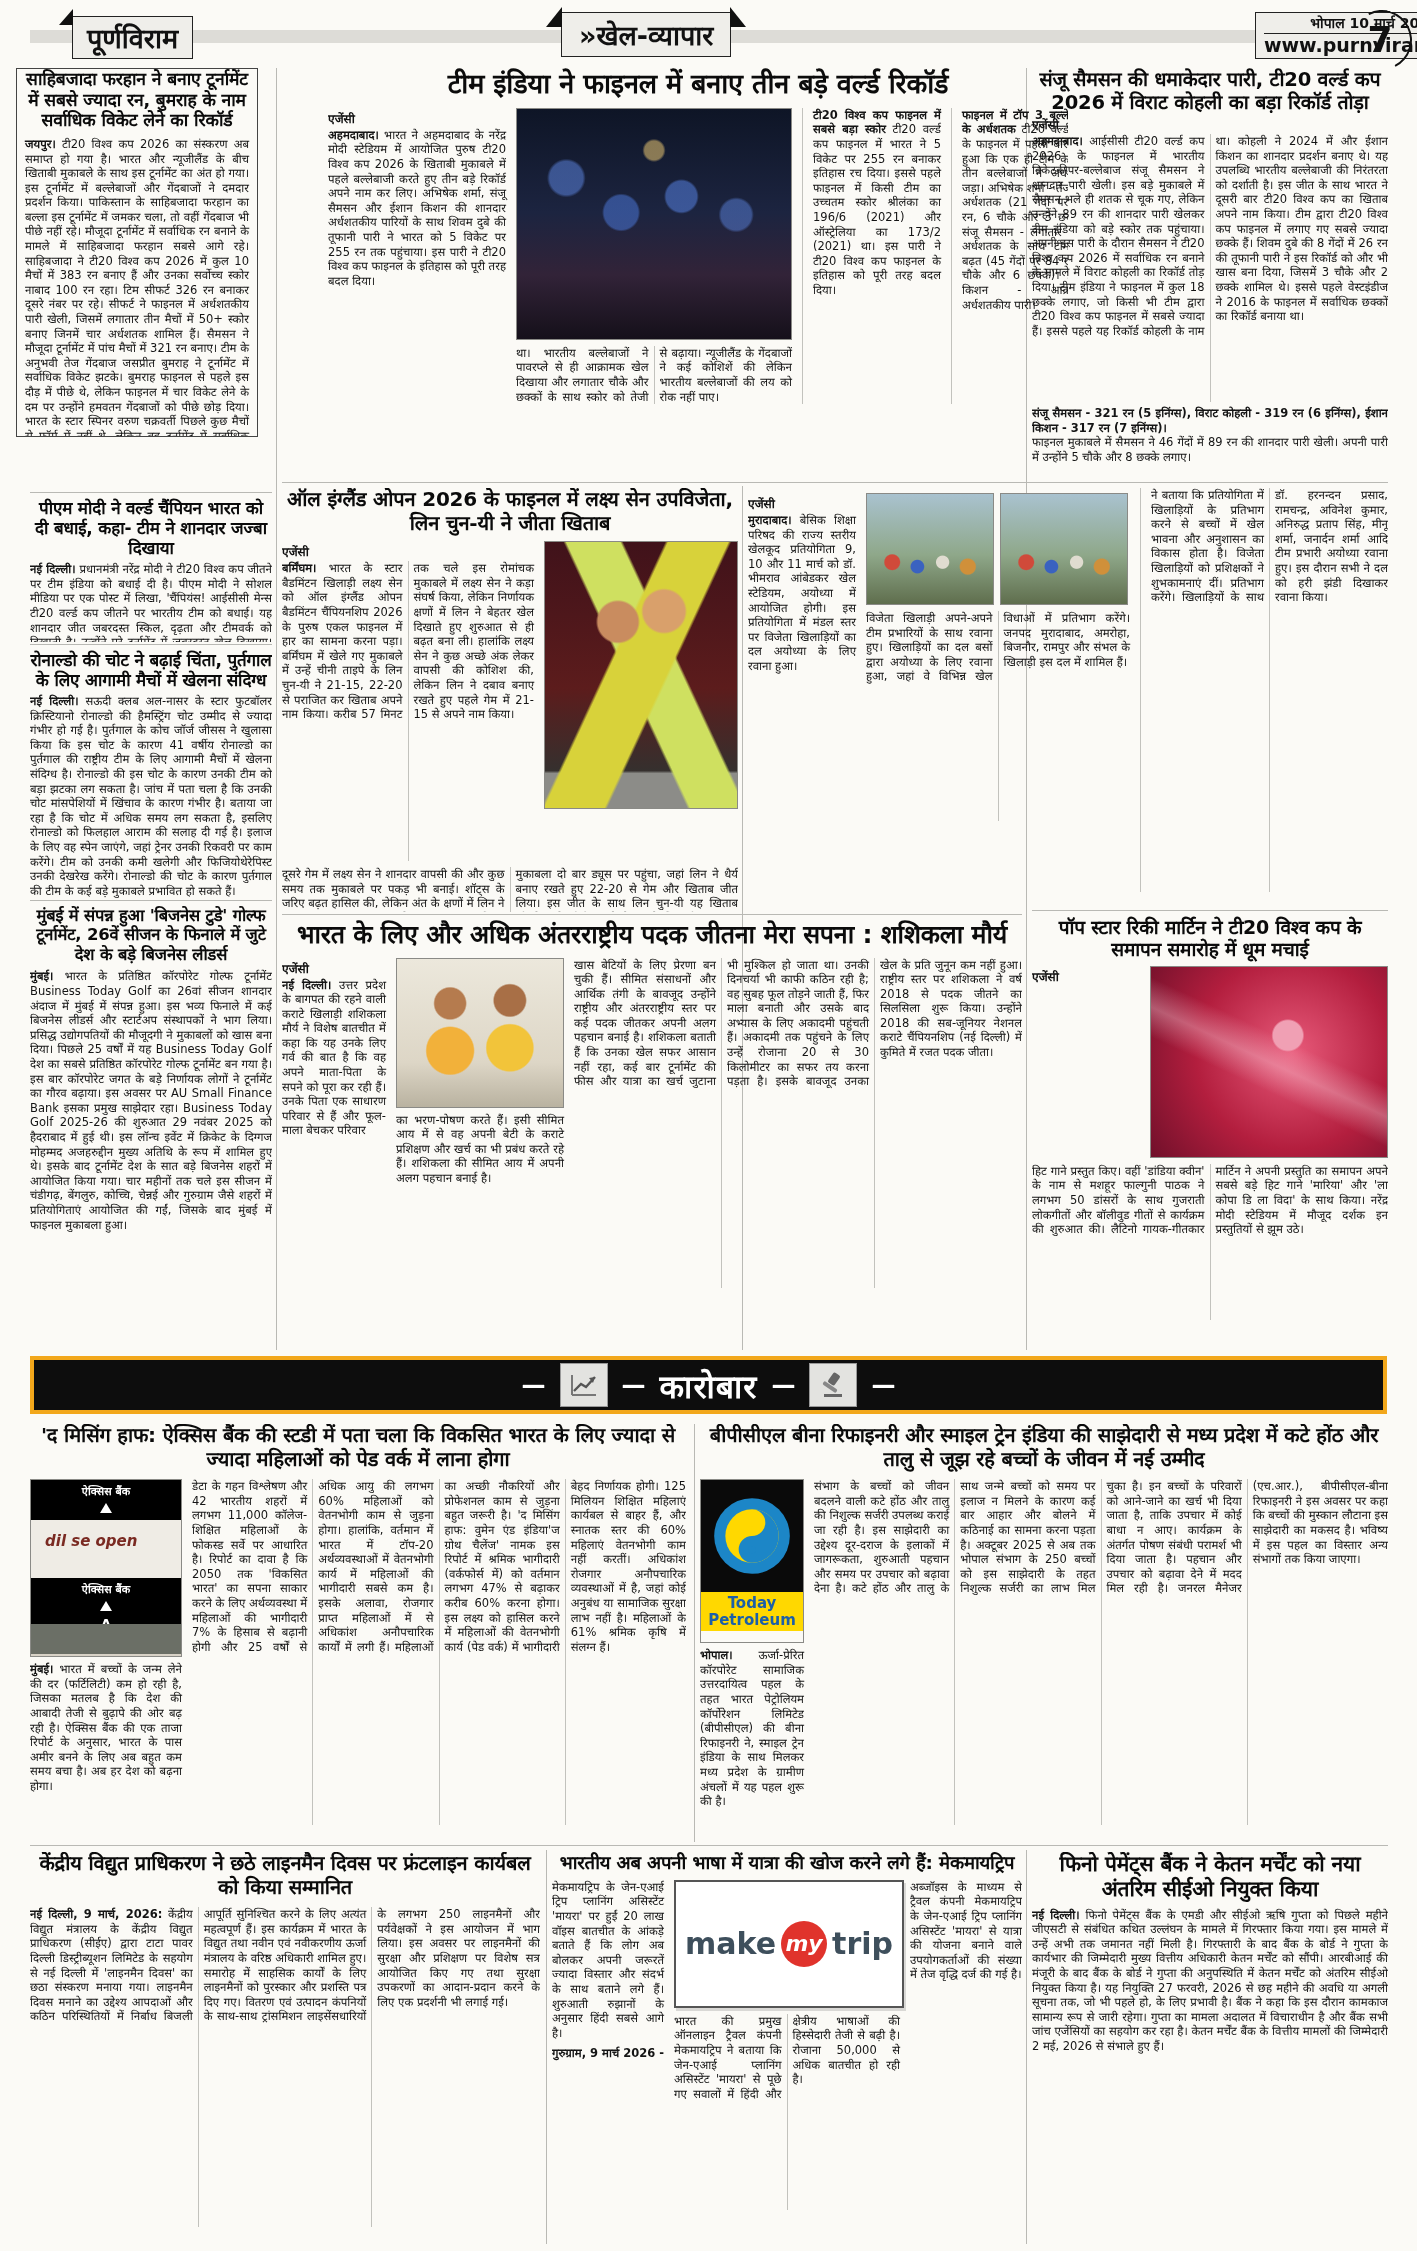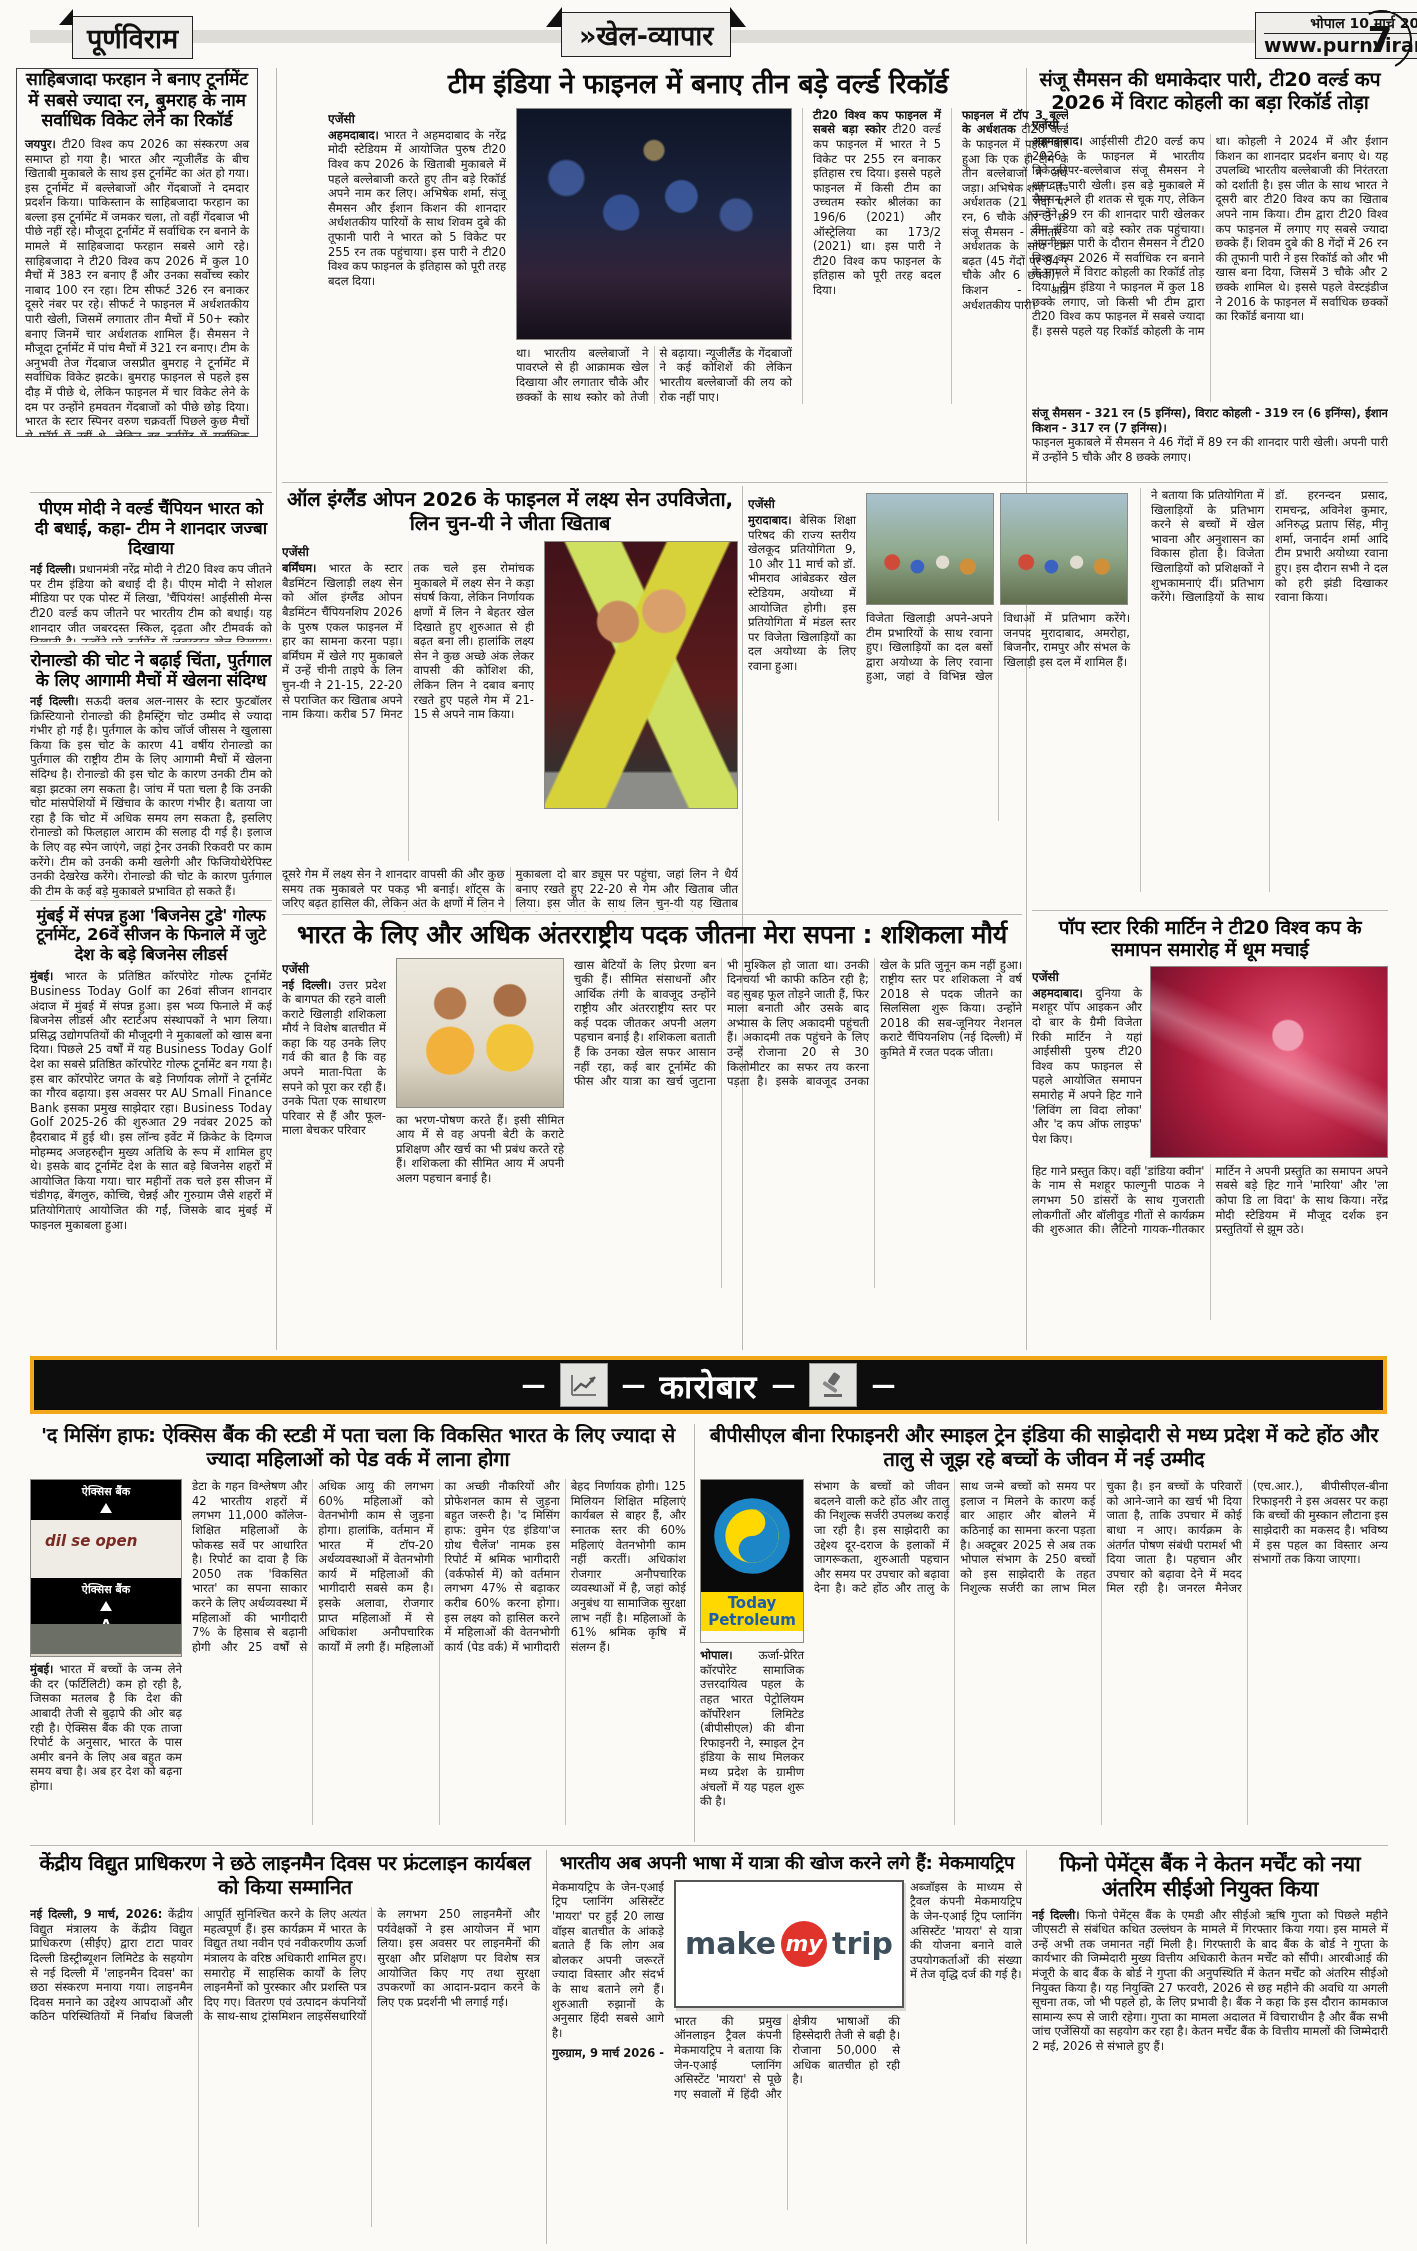--- a/index.html
+++ b/index.html
@@ -216,21 +216,20 @@
         <div class="body mc3" style="height:330px;">खास बेटियों के लिए प्रेरणा बन चुकी हैं। सीमित संसाधनों और आर्थिक तंगी के बावजूद उन्होंने राष्ट्रीय और अंतरराष्ट्रीय स्तर पर कई पदक जीतकर अपनी अलग पहचान बनाई है। शशिकला बताती हैं कि उनका खेल सफर आसान नहीं रहा, कई बार टूर्नामेंट की फीस और यात्रा का खर्च जुटाना भी मुश्किल हो जाता था। उनकी दिनचर्या भी काफी कठिन रही है; वह सुबह फूल तोड़ने जाती हैं, फिर माला बनाती और उसके बाद अभ्यास के लिए अकादमी पहुंचती हैं। अकादमी तक पहुंचने के लिए उन्हें रोजाना 20 से 30 किलोमीटर का सफर तय करना पड़ता है। इसके बावजूद उनका खेल के प्रति जुनून कम नहीं हुआ। राष्ट्रीय स्तर पर शशिकला ने वर्ष 2018 से पदक जीतने का सिलसिला शुरू किया। उन्होंने 2018 की सब-जूनियर नेशनल कराटे चैंपियनशिप (नई दिल्ली) में कुमिते में रजत पदक जीता।</div>
       </div>
     </div>
   </div>
 
   <div class="region" style="left:1032px;top:916px;width:356px;height:434px;">
     <div class="hl" style="font-size:19px;">पॉप स्टार रिकी मार्टिन ने टी20 विश्व कप के समापन समारोह में धूम मचाई</div>
     <div style="display:flex;gap:8px;margin-top:5px;">
       <div style="width:110px;flex:none;">
         <div class="by">एजेंसी</div>
-        <div class="body"><span class="dl">अहमदाबाद।</span> <span>दुनिया के मशहूर पॉप आइकन और दो बार के ग्रैमी विजेता रिकी मार्टिन ने यहां आईसीसी पुरुष टी20 विश्व कप फाइनल से पहले आयोजित समापन समारोह में अपने हिट गाने 'लिविंग ला विदा लोका' और 'द कप ऑफ लाइफ' पेश किए।</span></div>
       </div>
       <div style="flex:1;">
         <div class="ph photo-ricky" style="width:100%;height:192px;"></div>
       </div>
     </div>
     <div class="body mc2" style="margin-top:6px;height:156px;">हिट गाने प्रस्तुत किए। वहीं 'डांडिया क्वीन' के नाम से मशहूर फाल्गुनी पाठक ने लगभग 50 डांसरों के साथ गुजराती लोकगीतों और बॉलीवुड गीतों से कार्यक्रम की शुरुआत की। लैटिनो गायक-गीतकार मार्टिन ने अपनी प्रस्तुति का समापन अपने सबसे बड़े हिट गाने 'मारिया' और 'ला कोपा डि ला विदा' के साथ किया। नरेंद्र मोदी स्टेडियम में मौजूद दर्शक इन प्रस्तुतियों से झूम उठे।</div>
   </div>
 
   <div class="region kband" style="left:30px;top:1356px;width:1357px;height:58px;box-sizing:border-box;">
     <span class="kdash">—</span>

